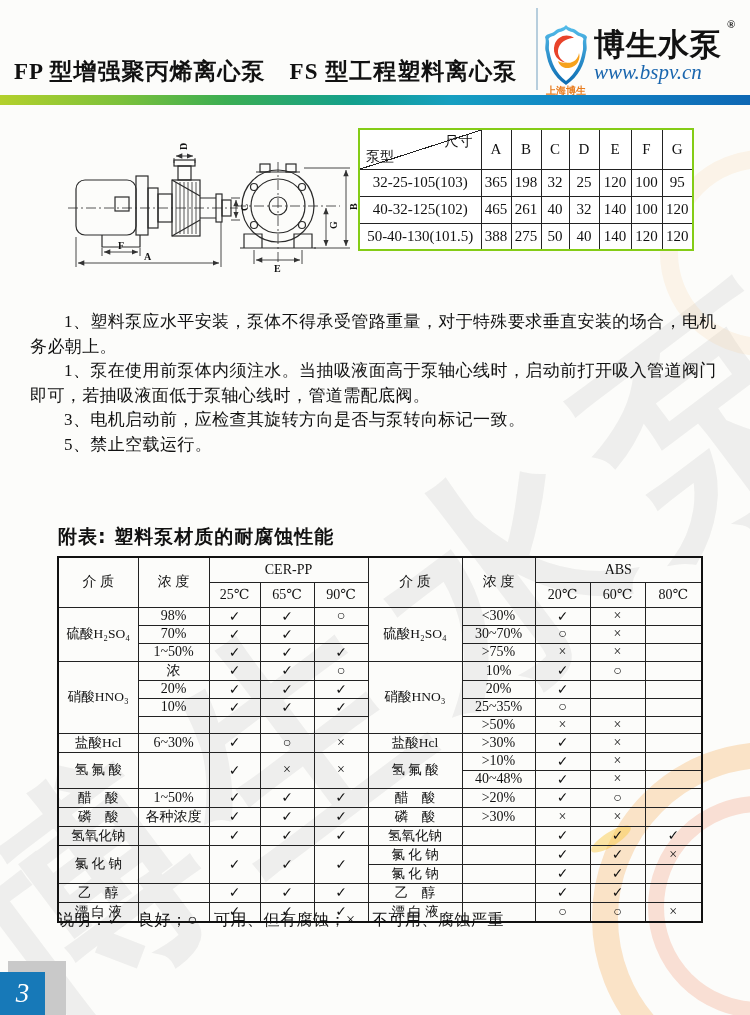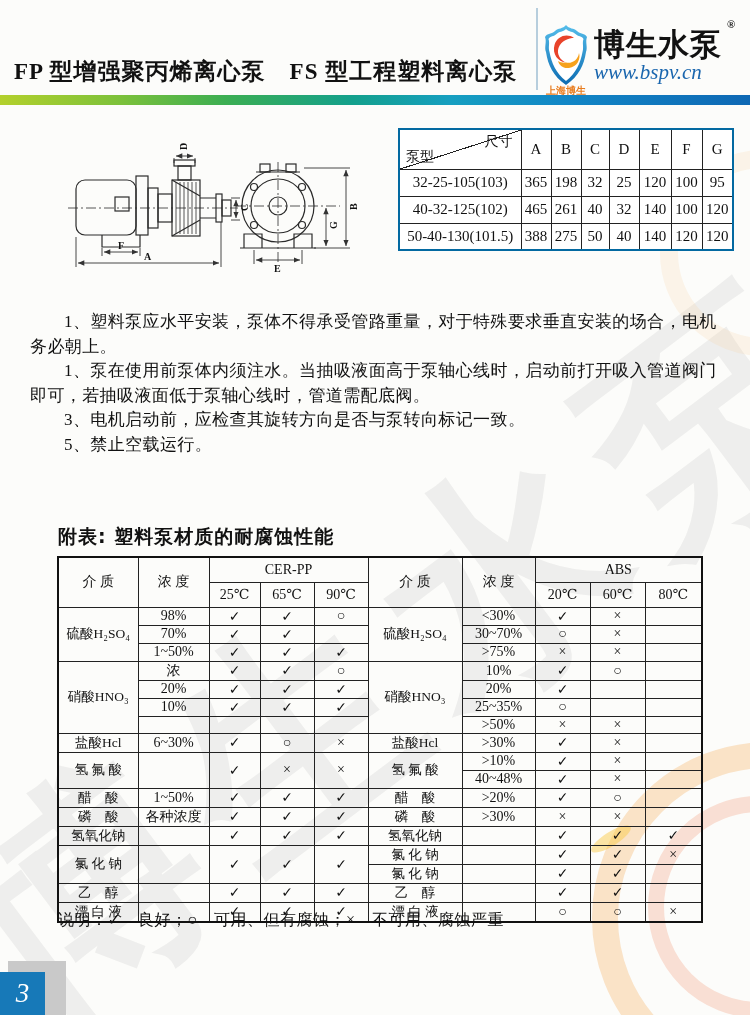--- a/index.html
+++ b/index.html
@@ -30,21 +30,21 @@
             color:#1a66ae;white-space:nowrap;}
   .logo-sub{position:absolute;left:0px;top:62px;width:46px;text-align:center;font-size:10px;
             font-weight:bold;color:#e87c1e;font-family:"DejaVu Sans",sans-serif;white-space:nowrap;}
   
   .drawing{position:absolute;left:58px;top:136px;}
   
   .dim-table{position:absolute;left:358px;top:128px;border-collapse:collapse;table-layout:fixed;
              width:334px;background:#fff;}
   .dim-table th,.dim-table td{border:1px solid #222;text-align:center;vertical-align:middle;
              font-size:15px;font-weight:normal;padding:0;}
-  .dim-table{border:2px solid #0369a1;margin-left:40px;}
+  .dim-table{border:2px solid #84cc16;}
   .dim-table thead tr{height:40px;}
   .dim-table tbody tr{height:27px;}
   .dim-table td.model{font-size:15px;letter-spacing:0;}
   th.diag{position:relative;
       background:linear-gradient(to bottom right,rgba(0,0,0,0) 49.4%,#222 49.4%,#222 50.8%,rgba(0,0,0,0) 50.8%);}
   th.diag .corner-top{position:absolute;top:3px;right:8px;font-size:14px;}
   th.diag .corner-bottom{position:absolute;bottom:3px;left:6px;font-size:14px;}
   
   .notes{position:absolute;left:30px;top:310px;width:692px;}
   .note{margin:0;text-indent:2em;font-size:17px;line-height:24.5px;letter-spacing:0.4px;font-family:Liberation Serif, serif;}

